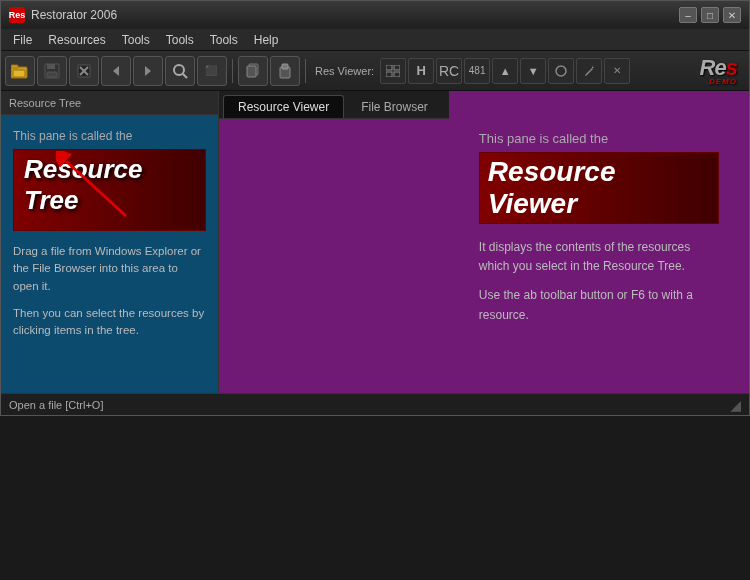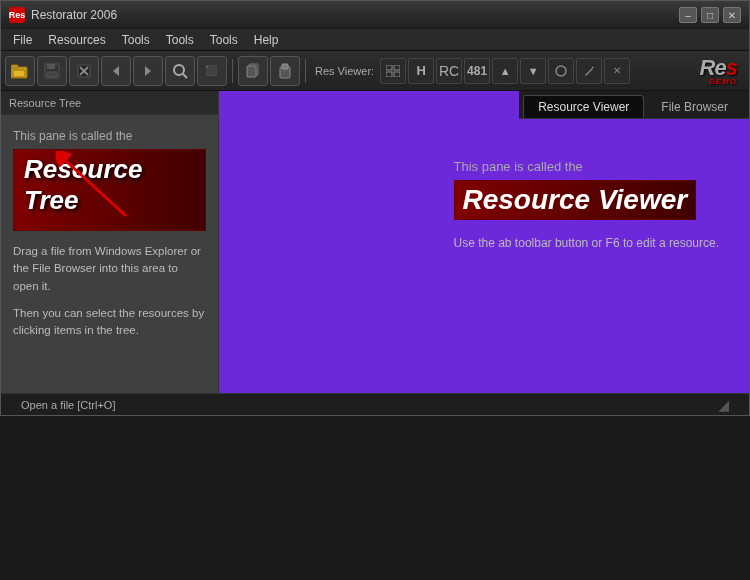--- a/index.html
+++ b/index.html
@@ -151,21 +151,21 @@
     
     #main-content {
       display: flex;
       flex: 1;
       overflow: hidden;
     }
 
     
     #left-panel {
       width: 218px;
-      background: #404040;
+      background: #0c4a6e;
       display: flex;
       flex-direction: column;
       border-right: 1px solid #333;
       flex-shrink: 0;
     }
     #left-panel-header {
       background: #2a2a2a;
       padding: 3px 8px;
       font-size: 11px;
       color: #aaa;
@@ -216,25 +216,24 @@
       position: absolute;
       top: 60px;
       left: 55px;
       pointer-events: none;
       z-index: 100;
     }
 
     
     #right-panel {
       flex: 1;
-      background: #6d28d9;
-      display: flex;
-      flex-direction: column;
+      background: #701a75;
+      display: flex;
+      flex-direction: row;
       overflow: hidden;
-      align-items: flex-end;
     }
     #right-panel-tabs {
       display: flex;
       background: #1e1e1e;
       border-bottom: 1px solid #333;
       height: 28px;
       align-items: flex-end;
       padding: 0 4px;
       flex-shrink: 0;
     }
@@ -287,21 +286,21 @@
       margin-bottom: 10px;
       max-width: 340px;
     }
 
     
     #status-bar {
       background: #1e1e1e;
       height: 22px;
       display: flex;
       align-items: center;
-      padding: 0 20px;
+      padding: 0 8px;
       border-top: 1px solid #333;
       flex-shrink: 0;
       justify-content: space-between;
     }
     #status-text {
       color: #aaa;
       font-size: 11px;
     }
     #status-corner {
       color: #555;
@@ -396,21 +395,21 @@
     <div class="tb-btn-small" style="margin-left:4px;">
       <svg width="14" height="12" viewBox="0 0 14 12">
         <rect x="0" y="0" width="6" height="5" fill="none" stroke="#888" stroke-width="1"></rect>
         <rect x="8" y="0" width="6" height="5" fill="none" stroke="#888" stroke-width="1"></rect>
         <rect x="0" y="7" width="6" height="5" fill="none" stroke="#888" stroke-width="1"></rect>
         <rect x="8" y="7" width="6" height="5" fill="none" stroke="#888" stroke-width="1"></rect>
       </svg>
     </div>
     <div class="tb-btn-small" style="font-weight:bold; font-size:13px; color:#aaa;">H</div>
     <div class="tb-btn-small" style="font-size:14px; color:#aaa;">RC</div>
-    <div class="tb-btn-small" style="font-size:12px; color:#aaa;font-weight:bold;">481</div>
+    <div class="tb-btn-small" style="font-size:10px; color:#aaa;">481</div>
     <div class="tb-btn-small" style="color:#aaa;">▲</div>
     <div class="tb-btn-small" style="color:#aaa;">▼</div>
     <div class="tb-btn-small">
       <svg width="12" height="12" viewBox="0 0 12 12">
         <circle cx="6" cy="6" r="5" fill="none" stroke="#888" stroke-width="1.5"></circle>
       </svg>
     </div>
     <div class="tb-btn-small">
       <svg width="12" height="12" viewBox="0 0 12 12">
         <path d="M2,10 L9,3 L10,4 L3,11 Z" fill="#888"></path>
@@ -455,21 +454,22 @@
     <div id="right-panel">
       <div id="right-panel-tabs">
         <div class="tab active">Resource Viewer</div>
         <div class="tab">File Browser</div>
       </div>
       <div id="right-panel-content">
         <p class="rv-subtitle">This pane is called the</p>
         <div class="resource-viewer-title-wrapper">
           <span class="rv-big-title">Resource Viewer</span>
         </div>
-        <p class="rv-body-text">Use the ab toolbar button or F6 to edit a resource.</p>
+        <p class="rv-body-text">It displays the contents of the resources which you select in the Resource Tree.</p>
+        <p class="rv-body-text">Use the ab toolbar button or F6 to with a resource.</p>
       </div>
     </div>
 
   </div>
 
   <div id="status-bar">
     <span id="status-text">Open a file [Ctrl+O]</span>
     <span id="status-corner">◢</span>
   </div>
 

